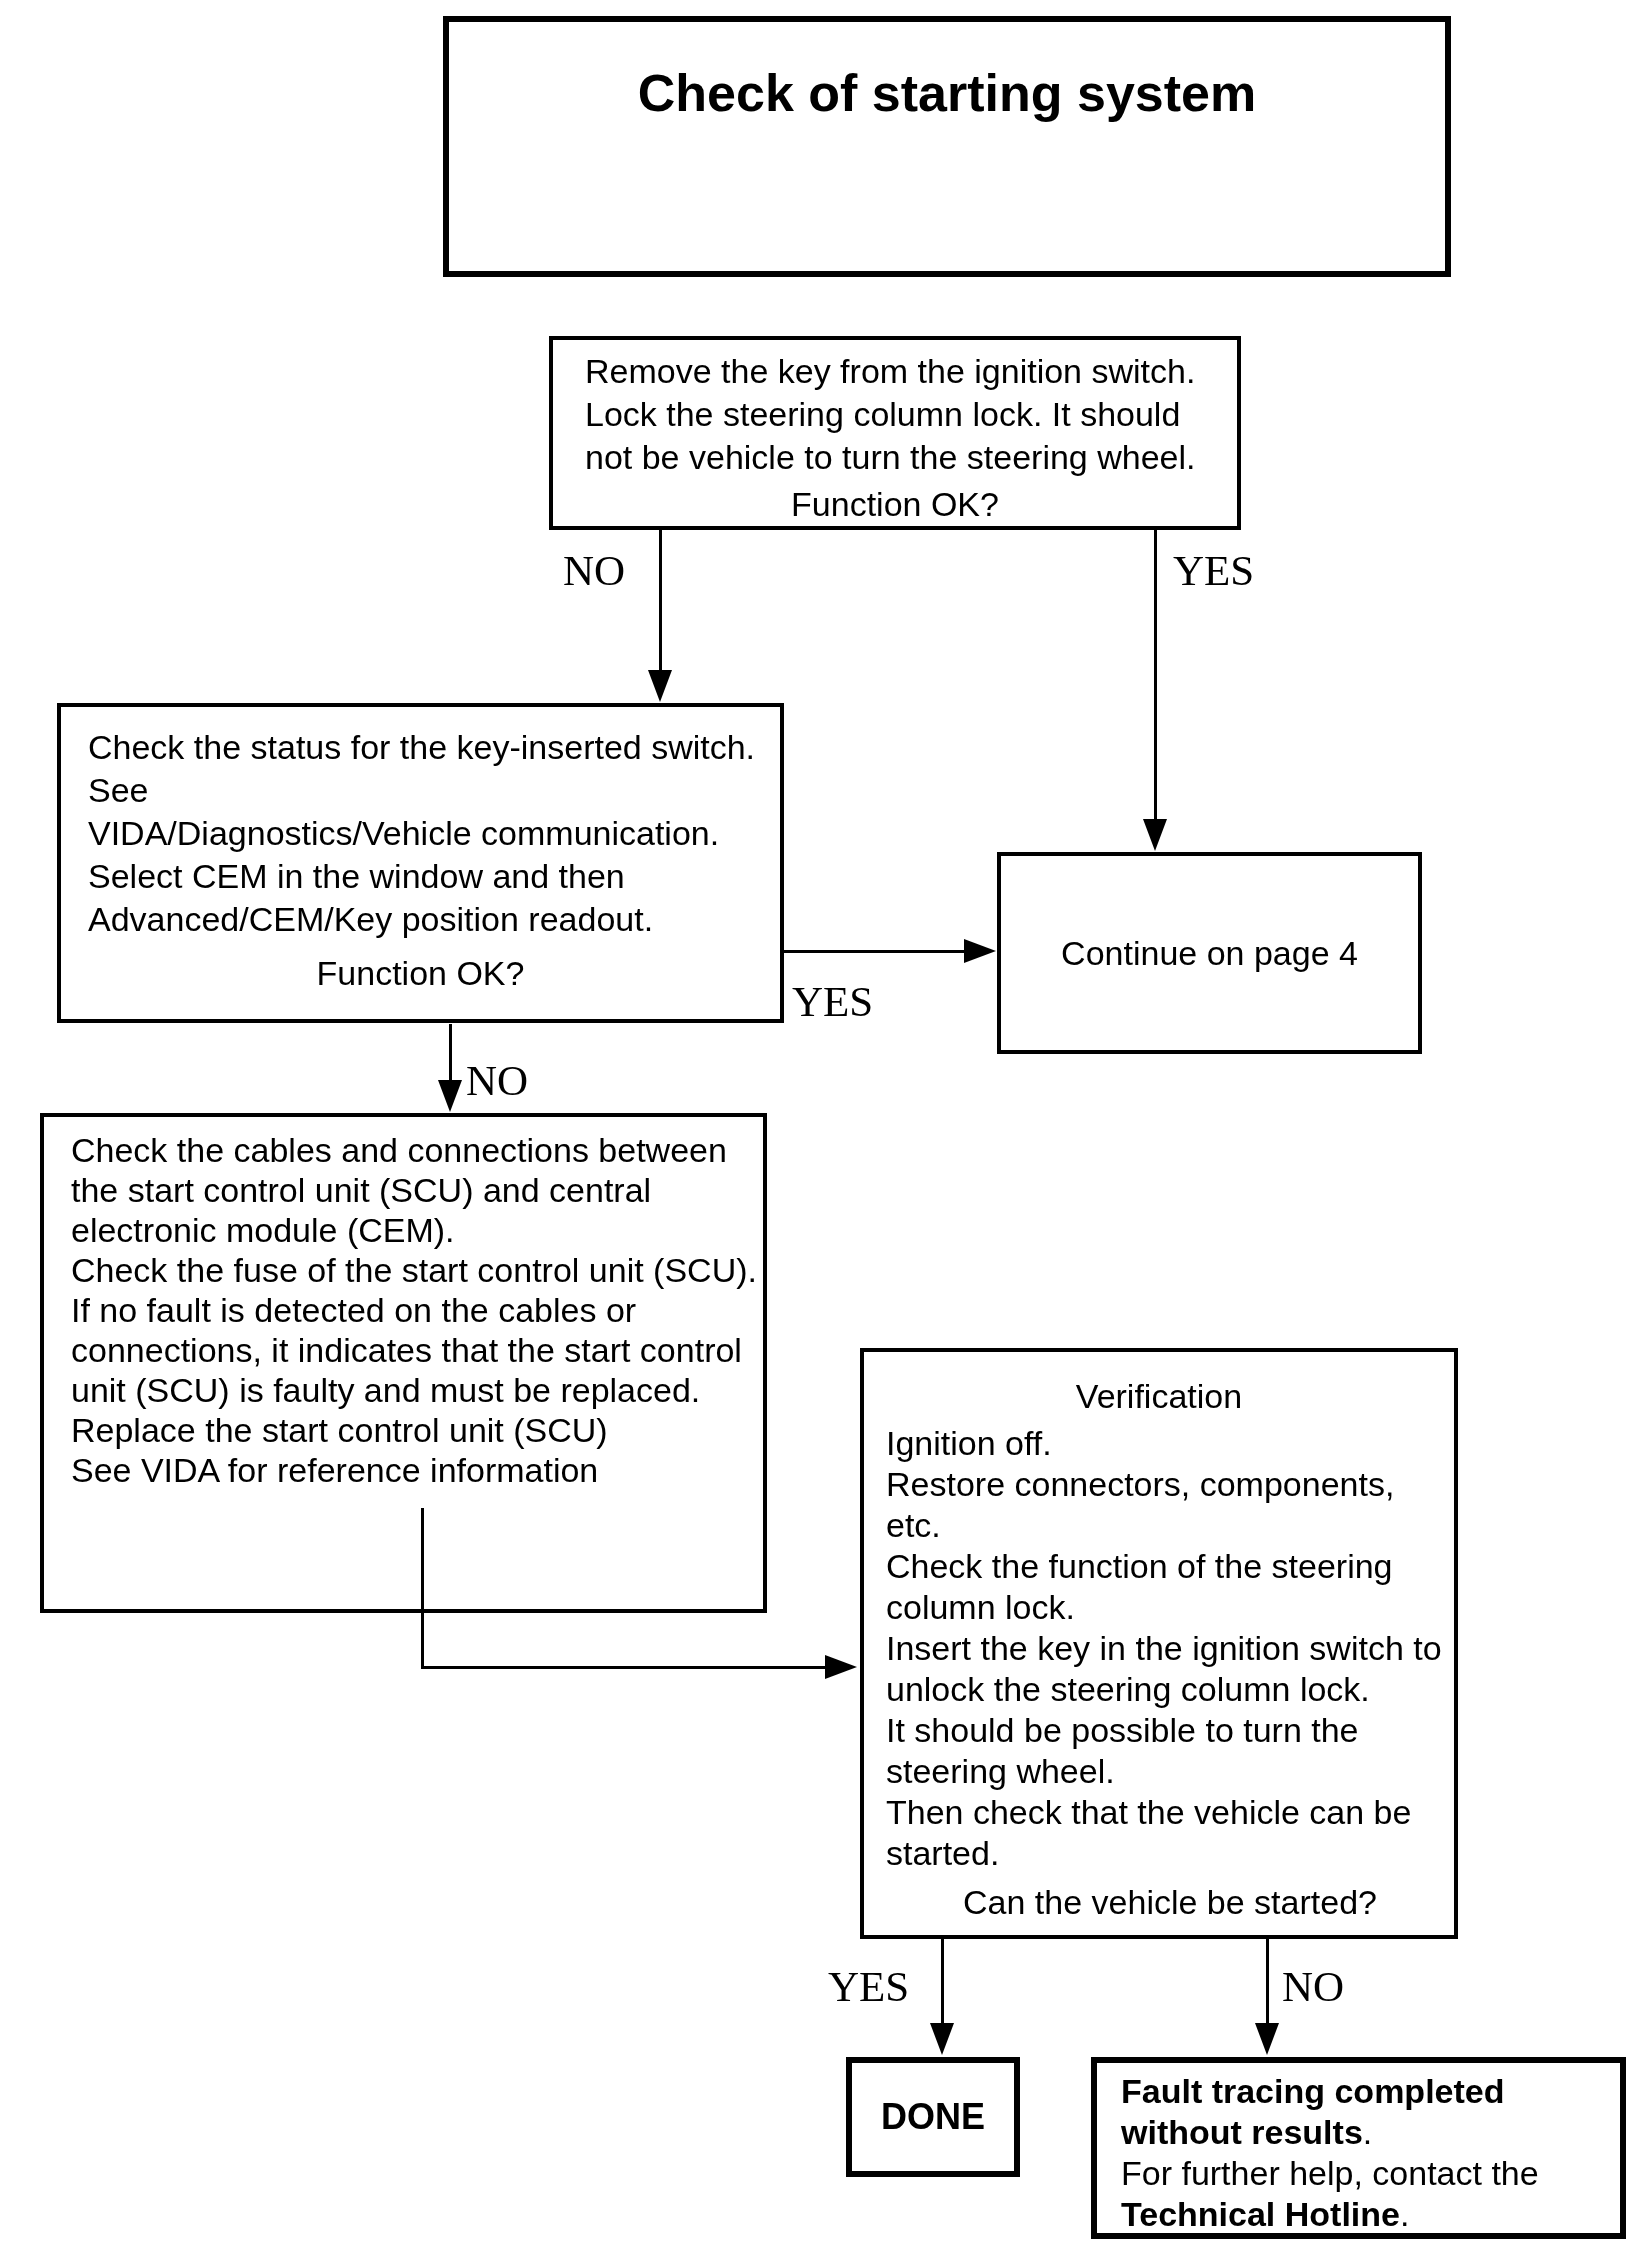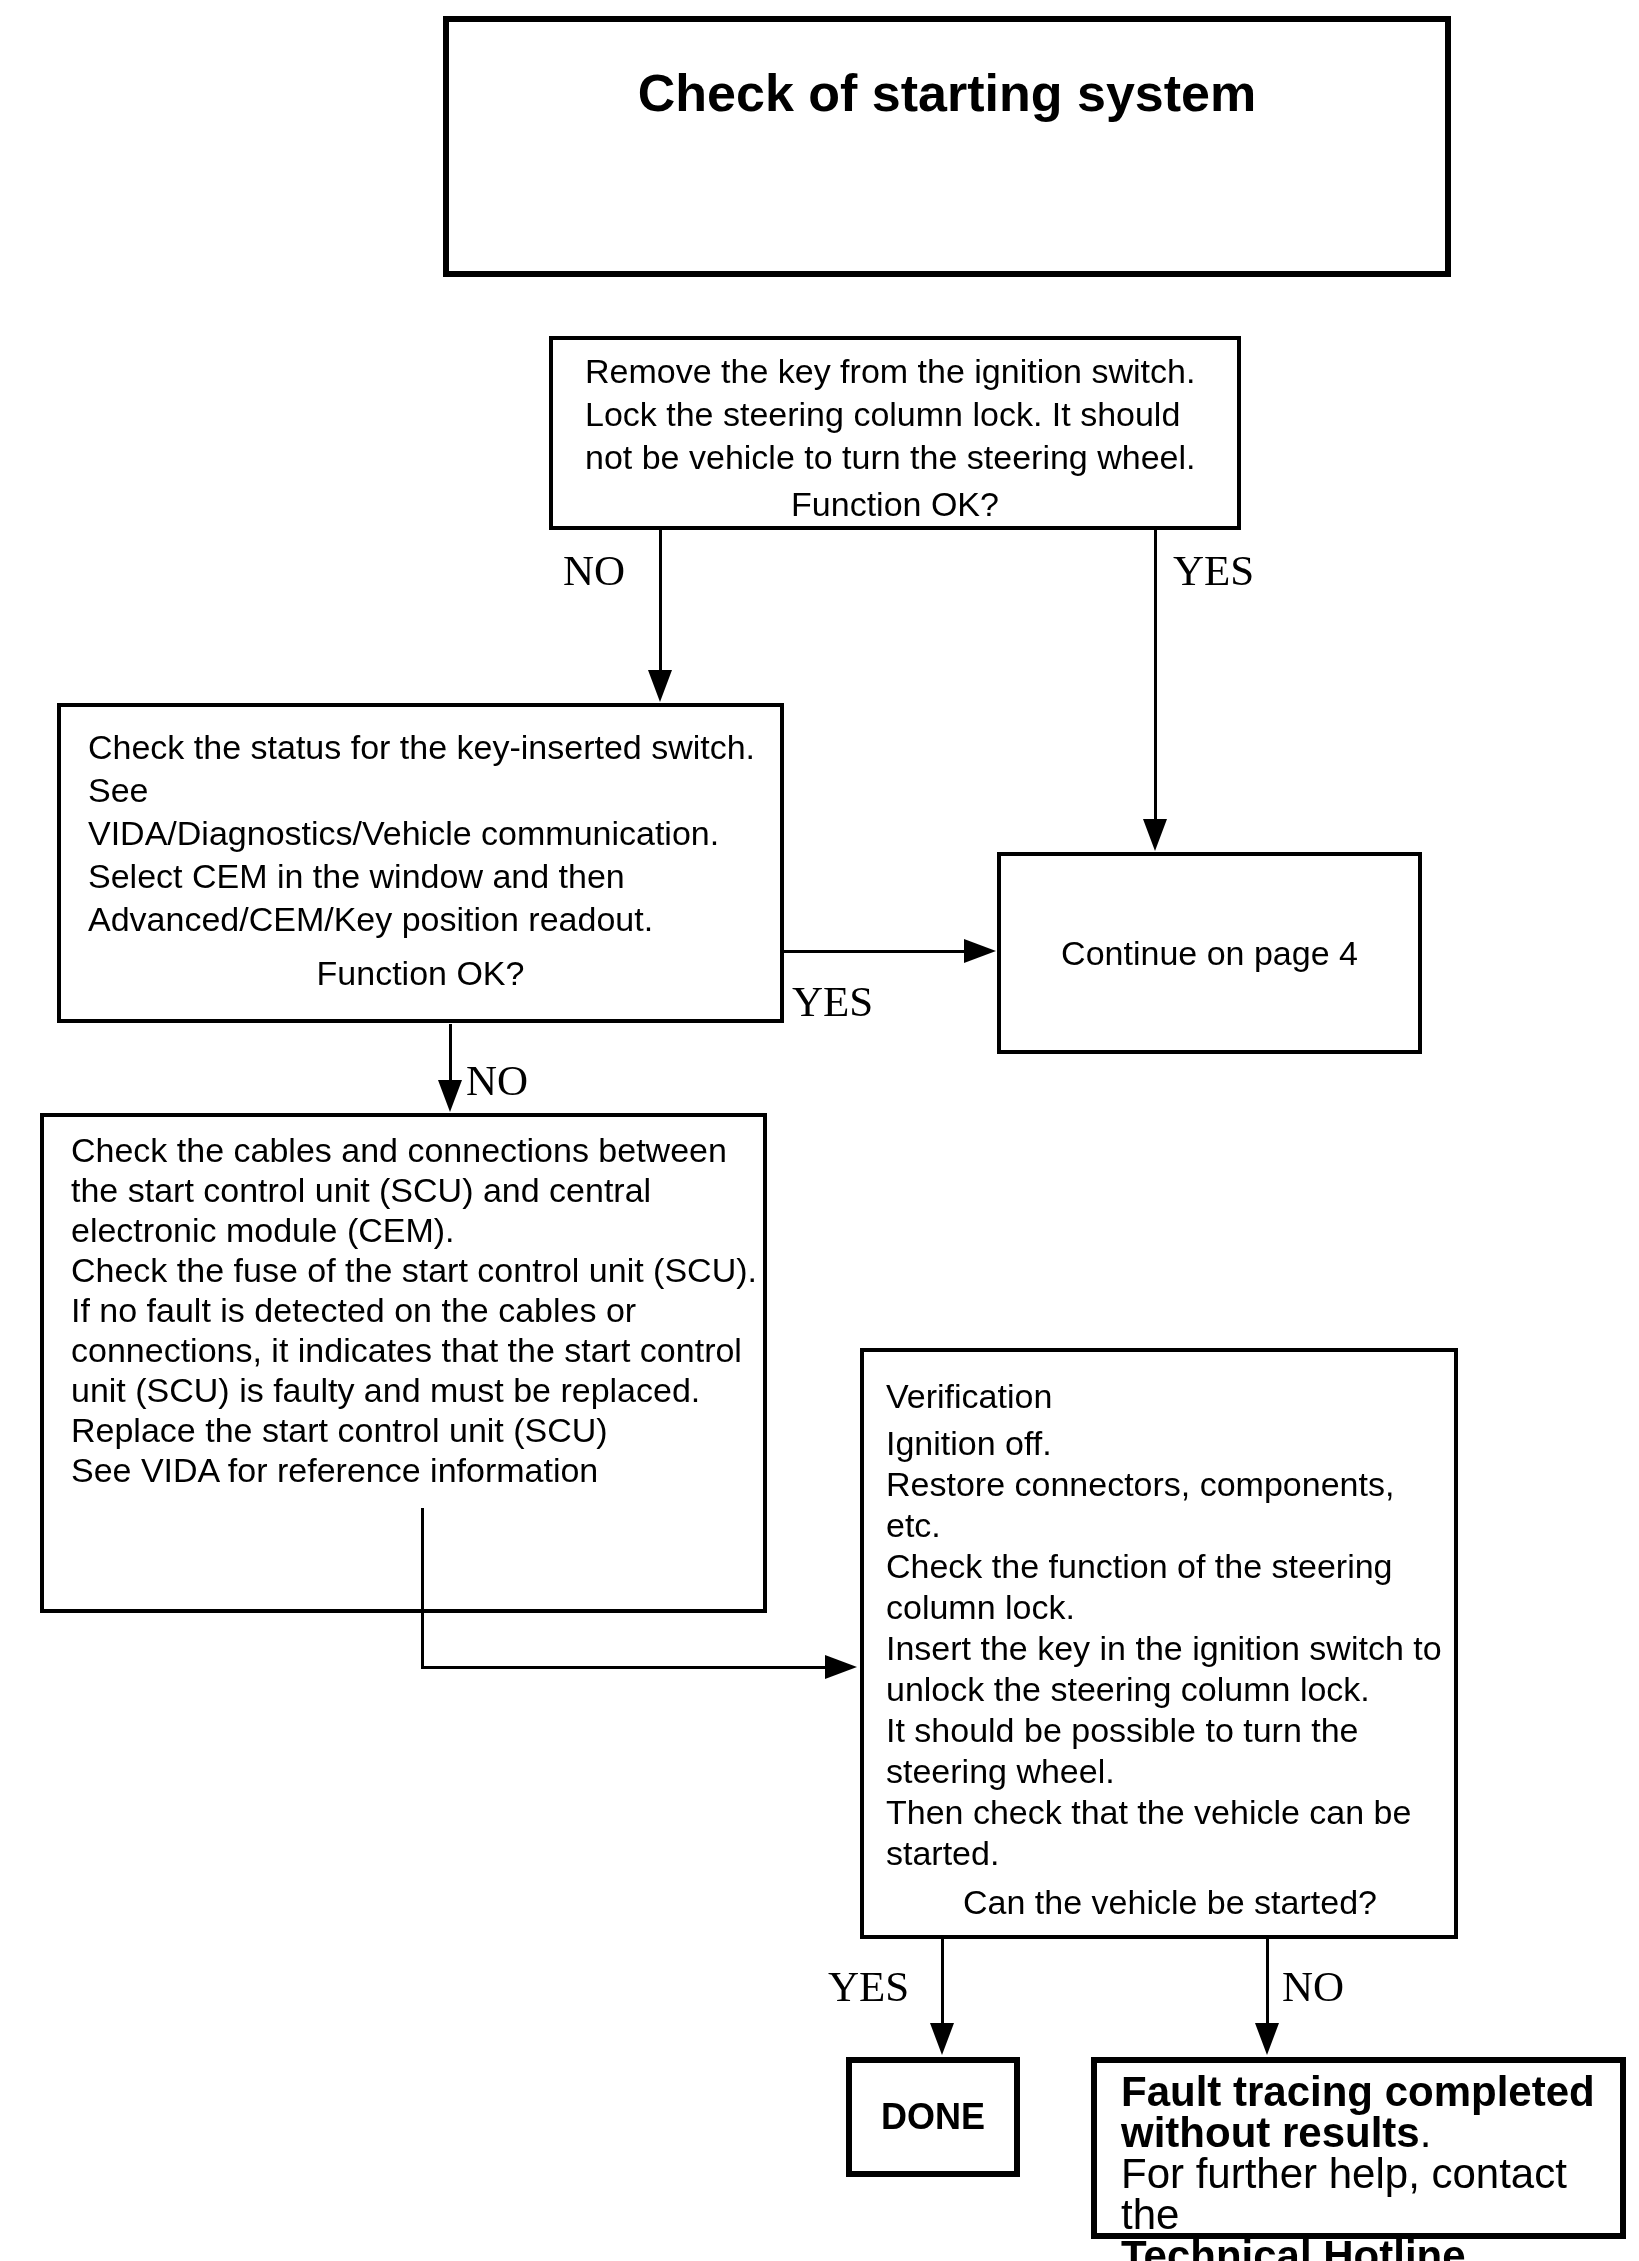--- a/index.html
+++ b/index.html
@@ -38,28 +38,28 @@
   .step2-box .q{margin-top:11px;padding-right:27px;}
   
   .continue-box{left:997px;top:852px;width:425px;height:202px;
     display:flex;align-items:center;justify-content:center;font-size:34px;}
   
   .step3-box{left:40px;top:1113px;width:727px;height:500px;padding:13px 0 0 27px;}
   .step3-box .flowtext{line-height:40px;}
   
   .verif-box{left:860px;top:1348px;width:598px;height:591px;padding:24px 0 0 22px;}
   .verif-box .flowtext{line-height:41px;}
-  .verif-heading{font-size:34px;line-height:41px;text-align:left;padding-right:22px;margin-bottom:6.3px;}
+  .verif-heading{font-size:34px;line-height:41px;text-align:center;padding-right:22px;margin-bottom:6.3px;}
   .verif-box .q{margin-top:8px;}
   
   .done-box{left:846px;top:2057px;width:174px;height:120px;border-width:6.3px;
     display:flex;align-items:center;justify-content:center;font-size:36px;font-weight:bold;}
   
   .fault-box{left:1091px;top:2057px;width:535px;height:182px;border-width:6.3px;
-    padding:8px 0 0 24px;font-size:42px;line-height:41px;}
+    padding:8px 0 0 24px;font-size:34px;line-height:41px;}
   .b{font-weight:bold;}
 </style>
 </head>
 <body>
 
 <div class="canvas">
 
   <div class="box title-box">
     <div class="title-line">Check of starting system</div>
   </div>

